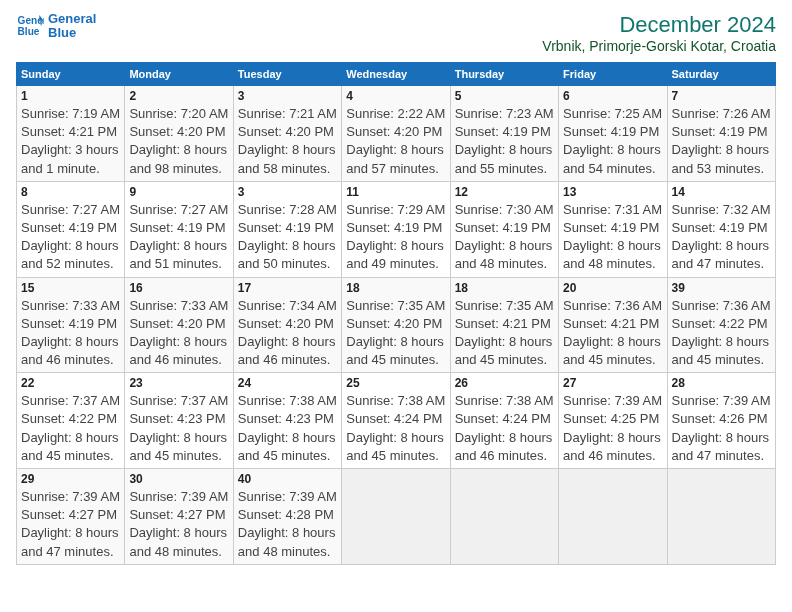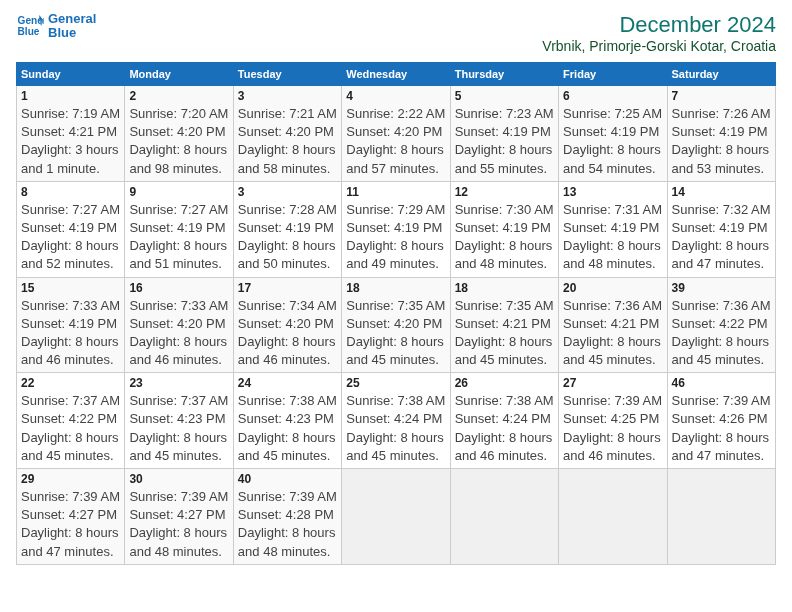--- a/index.html
+++ b/index.html
@@ -340,21 +340,21 @@
       </td>
           <td>
         <span class="day-num">27</span>
         <div class="day-info">
           <span>Sunrise: 7:39 AM</span><br>
           <span>Sunset: 4:25 PM</span><br>
           <span>Daylight: 8 hours and 46 minutes.</span>
         </div>
       </td>
           <td>
-        <span class="day-num">46</span>
+        <span class="day-num">28</span>
         <div class="day-info">
           <span>Sunrise: 7:39 AM</span><br>
           <span>Sunset: 4:26 PM</span><br>
           <span>Daylight: 8 hours and 47 minutes.</span>
         </div>
       </td>
         </tr>
         <tr>
           <td>
         <span class="day-num">29</span>

